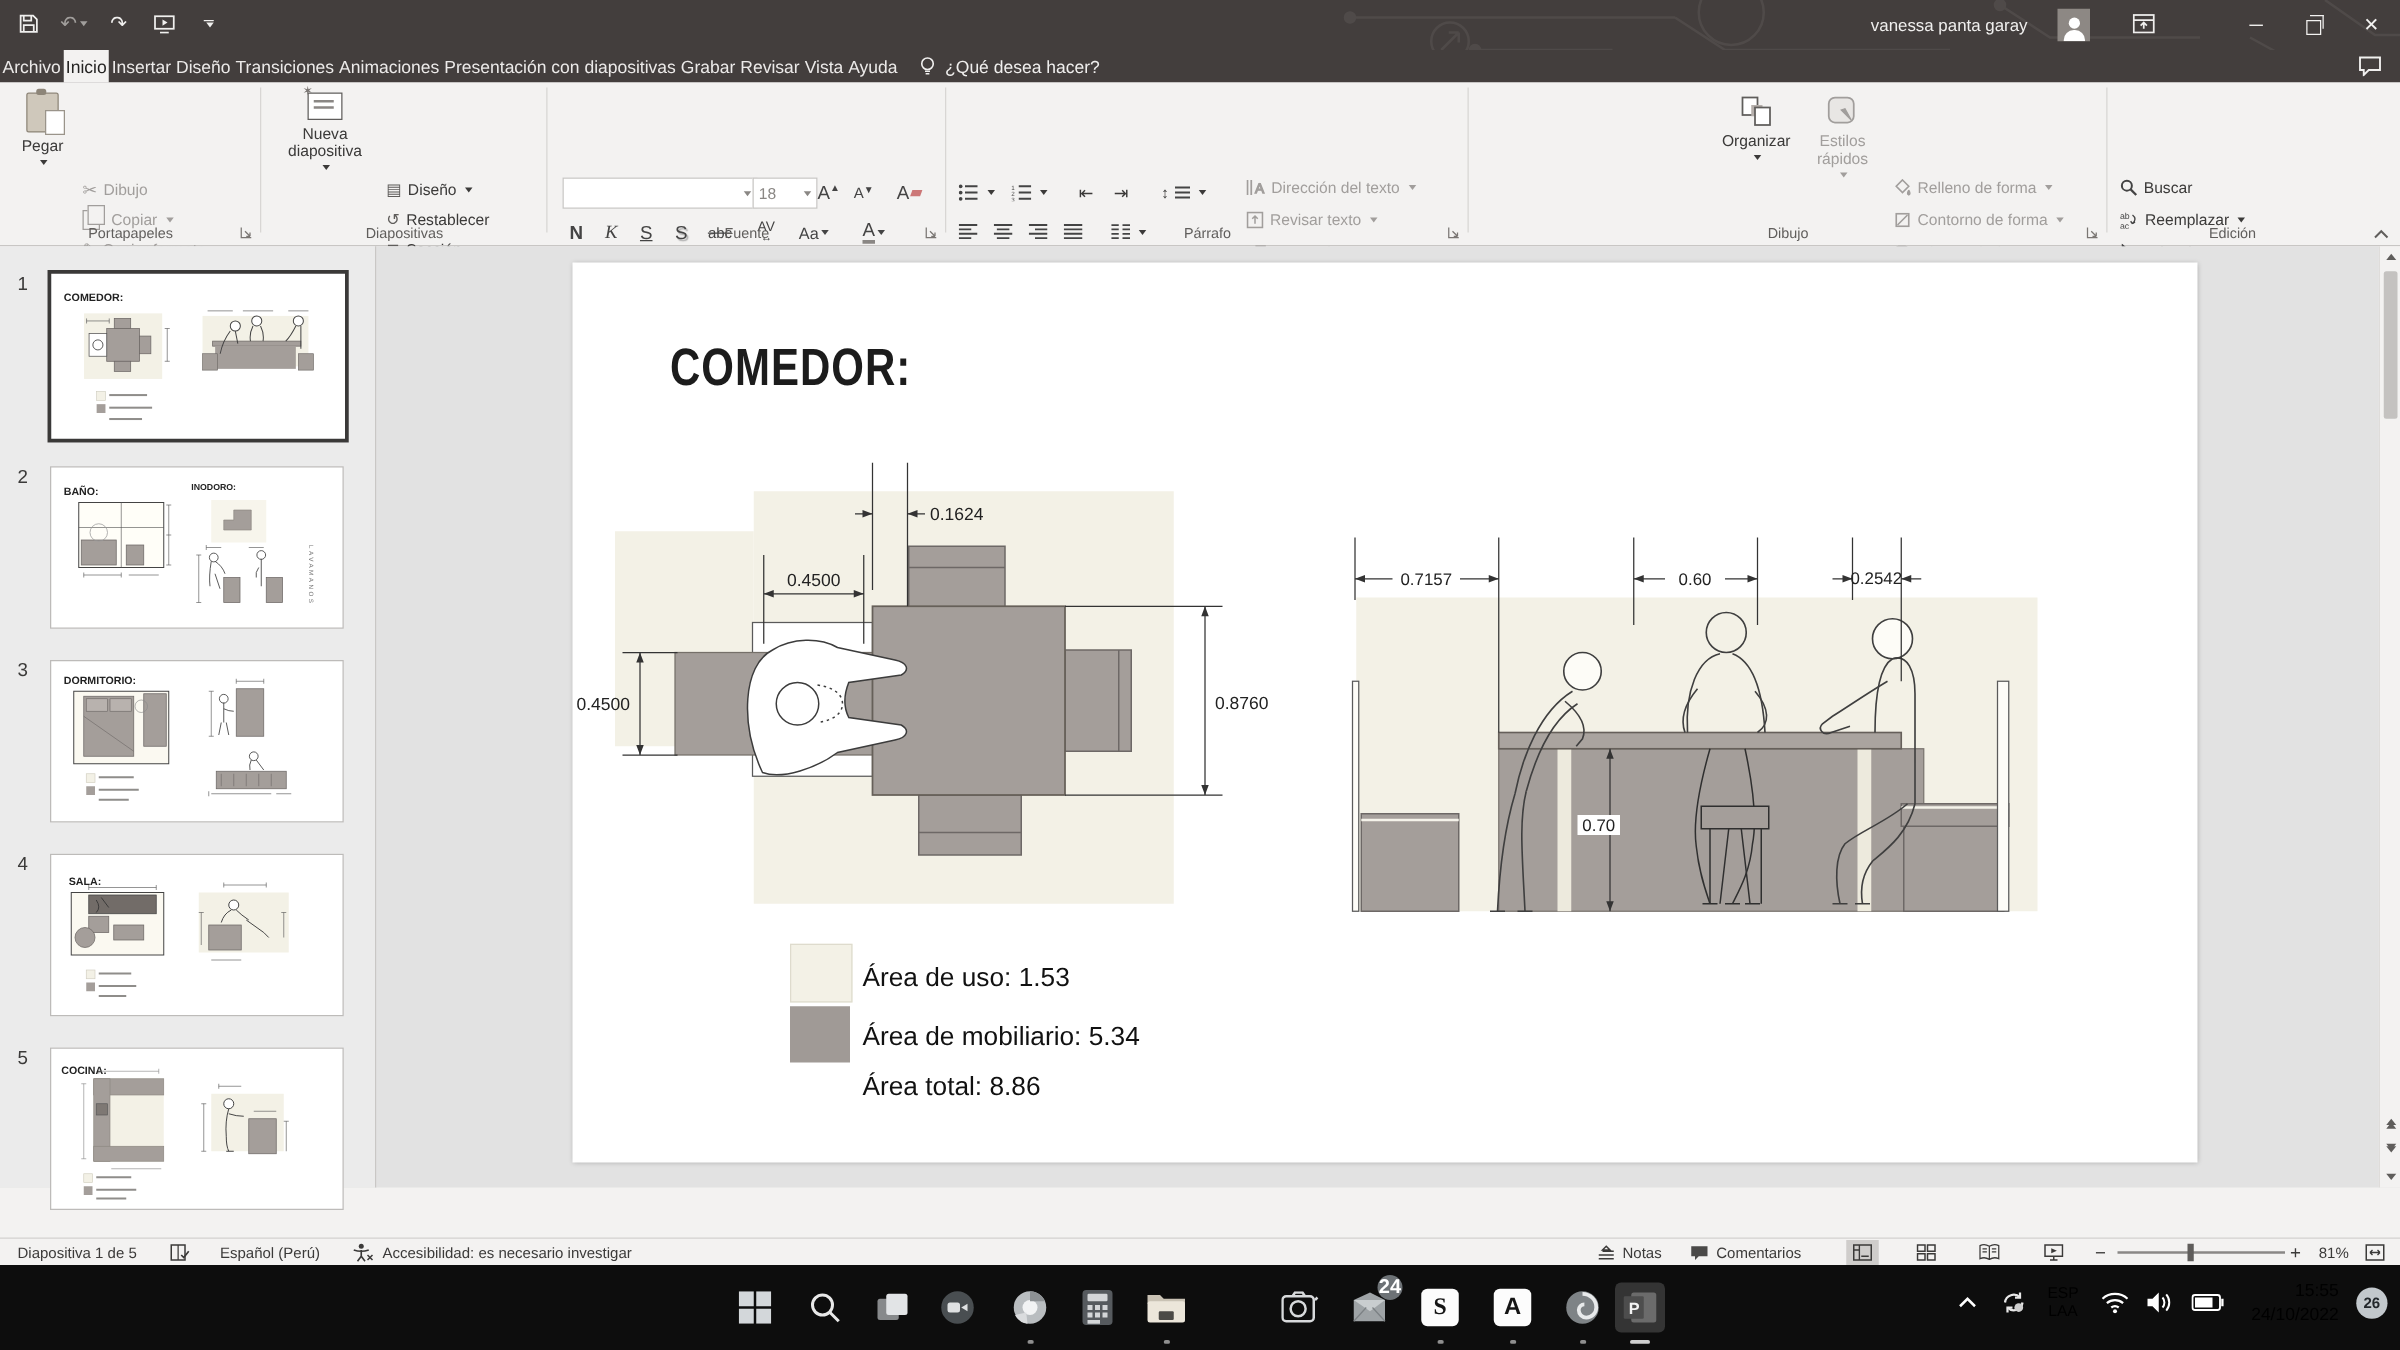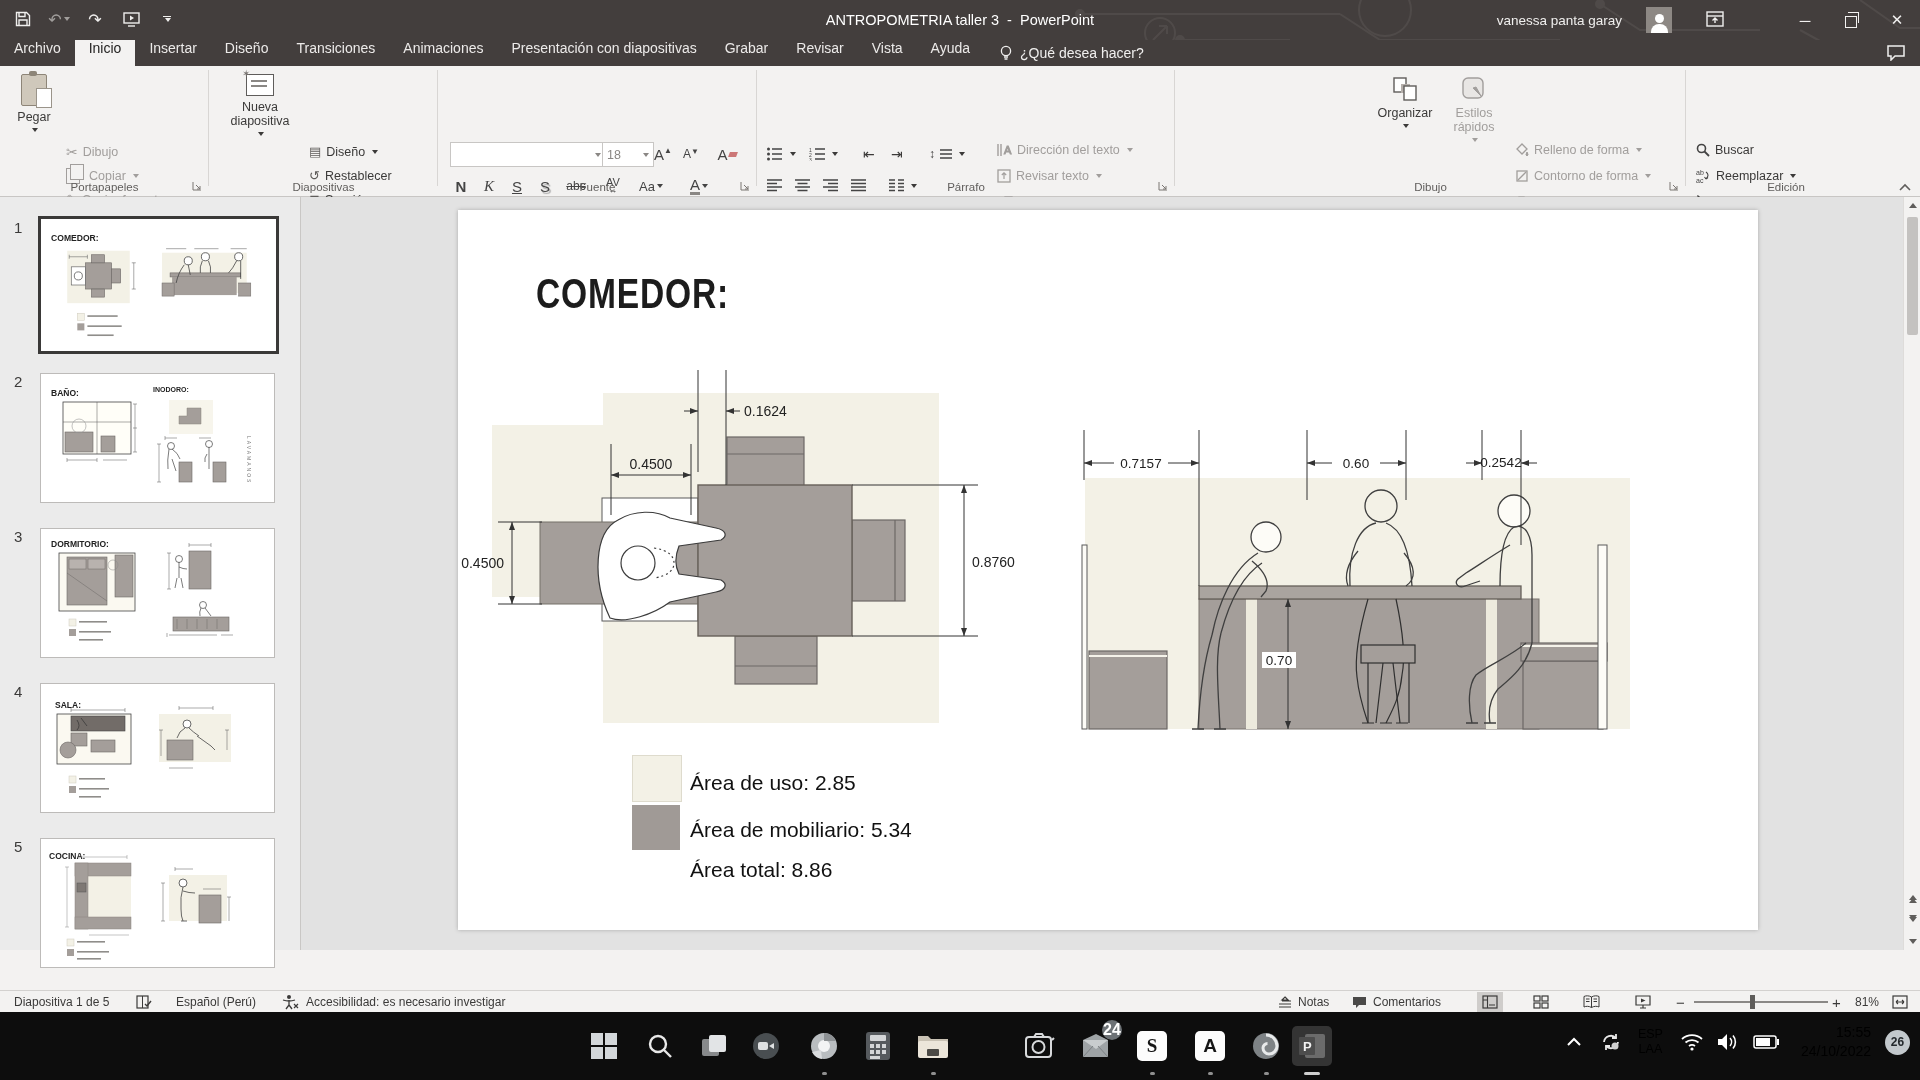--- a/index.html
+++ b/index.html
@@ -17,21 +17,21 @@
   #tb-user{position:absolute;top:0;right:196px;height:40px;display:flex;align-items:center;gap:24px;font-size:13.5px;color:#f0efee;}
   .avatar{width:26px;height:26px;background:#8d8884;display:flex;align-items:end;justify-content:center;overflow:hidden;}
   .av-head{width:9px;height:9px;border-radius:50%;background:#fff;position:absolute;margin-bottom:10px;}
   .av-body{width:17px;height:9px;border-radius:8px 8px 0 0;background:#fff;}
   .winbtn{position:absolute;top:0;width:46px;height:40px;display:flex;align-items:center;justify-content:center;color:#f3f2f1;font-size:15px;}
   .restore-glyph{width:10px;height:10px;border:1.4px solid #f3f2f1;position:relative;margin-top:3px;}
   .restore-glyph::before{content:"";position:absolute;left:2px;top:-5px;width:10px;height:10px;border:1.4px solid #f3f2f1;border-left:none;border-bottom:none;}
   
   #tabsrow{position:absolute;top:40px;left:0;width:1920px;height:26px;background:#433e3d;display:flex;align-items:stretch;
            color:#eceae9;font-size:14px;}
-  .tab{padding:0 14px;display:flex;align-items:flex-start;white-space:nowrap;}
+  .tab{padding:0 2px;display:flex;align-items:center;white-space:nowrap;}
   .tab.active{background:#f3f2f1;color:#252423;}
   #assist{display:flex;align-items:center;gap:8px;margin-left:16px;color:#f0efee;}
   #comments-top{position:absolute;right:14px;top:44px;}
   
   #ribbon{position:absolute;top:66px;left:0;width:1920px;height:130px;background:#f3f2f1;border-bottom:1px solid #c8c6c4;
           font-size:12.5px;color:#3b3a39;}
   .rgroup{position:absolute;top:0;height:130px;}
   .rsep{position:absolute;top:4px;width:1px;height:116px;background:#d8d6d4;}
   .glabel{position:absolute;bottom:3px;left:0;right:0;text-align:center;font-size:11.5px;color:#605e5c;}
   .dlg{position:absolute;bottom:4px;width:12px;height:12px;}
@@ -122,21 +122,20 @@
             <rect x="1" y="1" width="15" height="10" stroke="#f0efee" fill="none" stroke-width="1.4"></rect>
             <path d="M7 3.5 L11 6 L7 8.5 z" fill="#f0efee"></path>
             <path d="M5 14 h7" stroke="#f0efee" stroke-width="1.4"></path>
           </svg>
       </span>
       <span class="qbtn" style="flex-direction:column;gap:1px;">
         <span style="width:8px;height:1.5px;background:#f0efee;"></span>
           <i class="car"></i>
       </span>
     </div>
-    <div id="tb-title">ANTROPOMETRIA taller 3  -  PowerPoint</div>
     <div id="tb-user">
       <span>vanessa panta garay</span>
       <span class="avatar">
           <span class="av-head"></span>
           <span class="av-body"></span>
         </span>
       <span style="margin-left:10px;">
         <svg width="18" height="16" viewBox="0 0 18 16">
             <rect x="1" y="1" width="16" height="14" stroke="#f0efee" fill="none" stroke-width="1.4"></rect>
             <path d="M1 5 h16" stroke="#f0efee" stroke-width="1.4"></path>
@@ -699,21 +698,21 @@
         <g font-size="13.5" fill="#222" font-family="Liberation Sans, sans-serif">
           <text x="61" y="63" text-anchor="middle">0.7157</text>
           <text x="276" y="63" text-anchor="middle">0.60</text>
           <text x="421" y="62" text-anchor="middle">0.2542</text>
           <text x="199" y="260" text-anchor="middle">0.70</text>
         </g>
       </svg>
 
       <div class="sw sw-use" style="top:545px;"></div>
       <div class="sw sw-furn" style="top:595px;"></div>
-      <div class="legrow" style="top:561px;">Área de uso: 2.85</div>
+      <div class="legrow" style="top:561px;">Área de uso: 1.53</div>
       <div class="legrow" style="top:608px;">Área de mobiliario: 5.34</div>
       <div class="legrow" style="top:648px;">Área total: 8.86</div>
     </div>
 
     <div id="vscroll">
       <div class="scr-arrow" style="position:absolute;top:0;">
           <span class="tri-u"></span>
         </div>
       <div id="vthumb"></div>
       <div class="scr-arrow" style="position:absolute;top:692px;">

